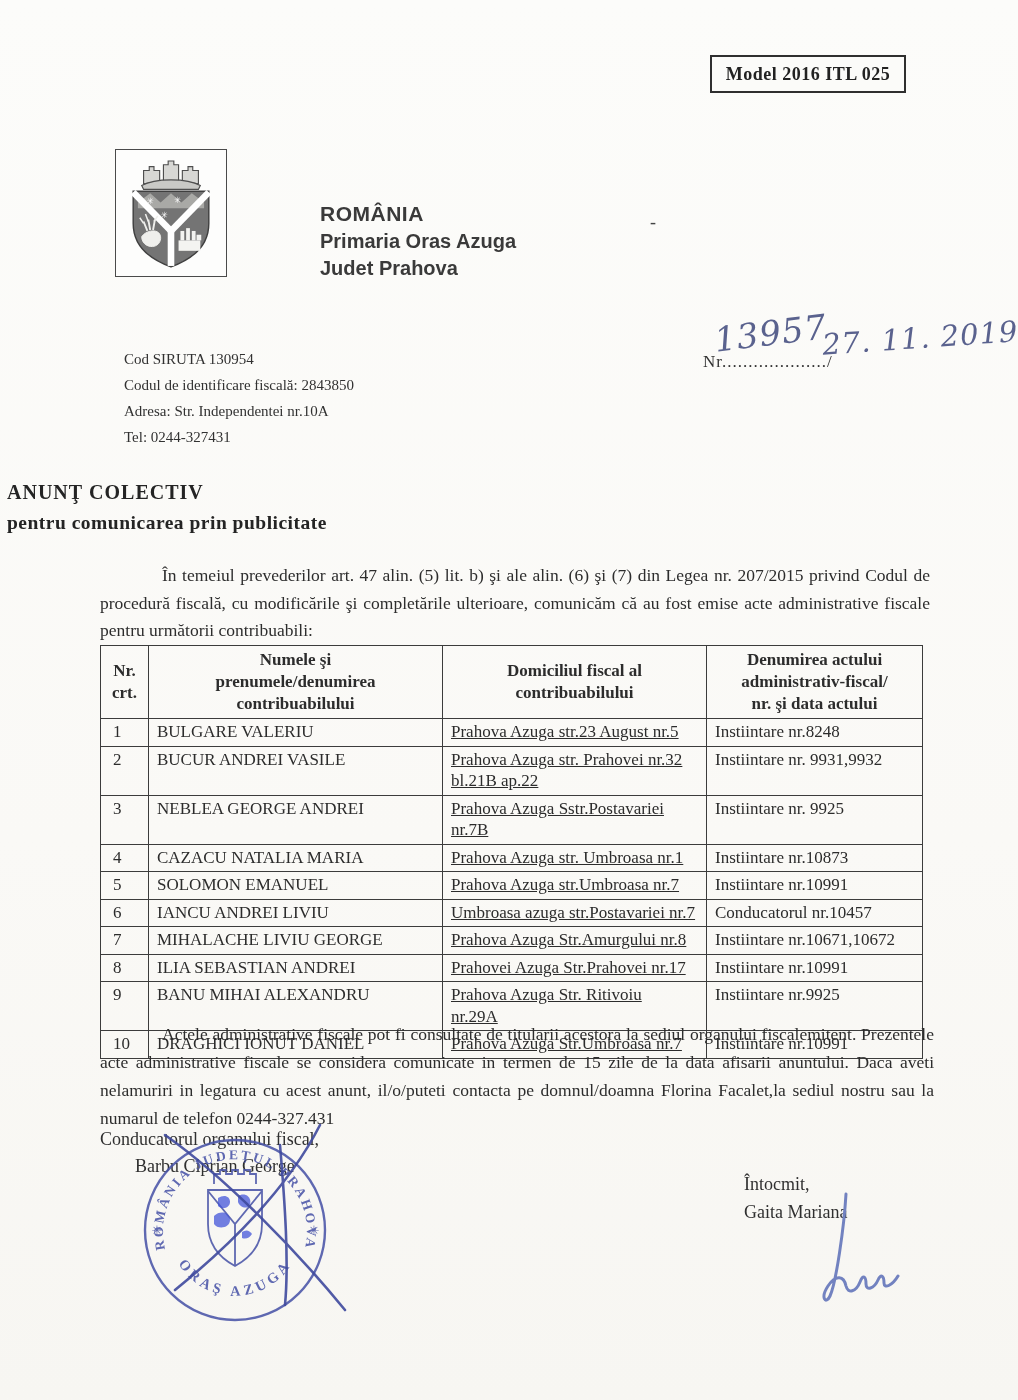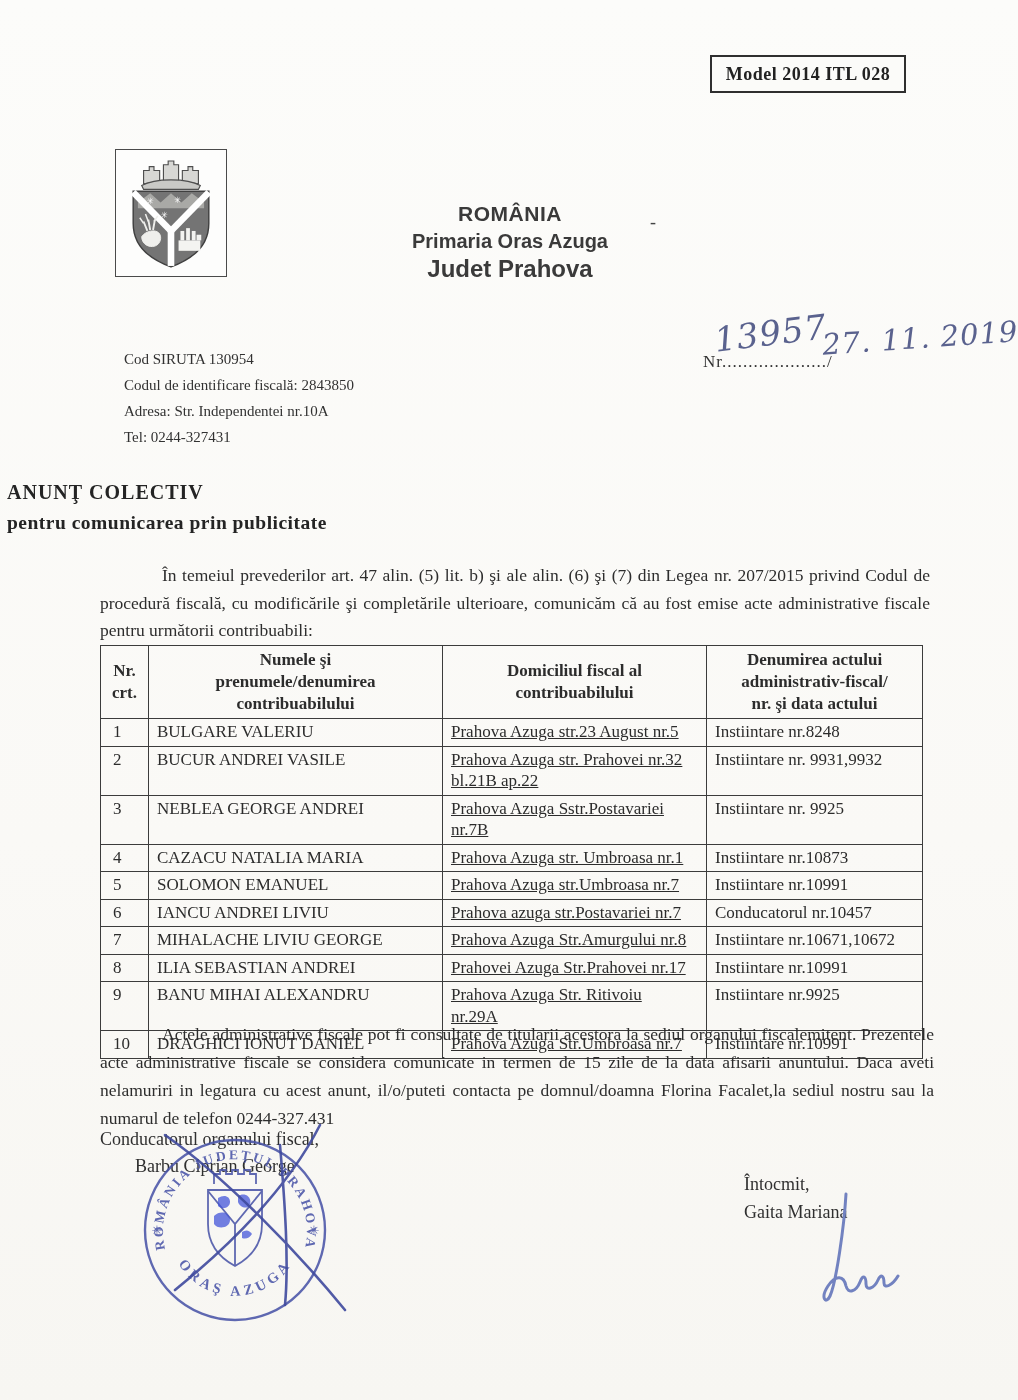--- a/index.html
+++ b/index.html
@@ -14,26 +14,26 @@
     border:2px solid #2f2f2f;display:flex;align-items:center;justify-content:center;
     font-weight:bold;font-size:18px;color:#222;letter-spacing:.5px;background:#fbfbf9;
   }
   
   .coa-box{
     position:absolute;left:115px;top:149px;width:110px;height:126px;
     border:1px solid #4a4a4a;background:#fdfdfc;display:flex;align-items:center;justify-content:center;
   }
   
   .gov-header{
-    position:absolute;left:320px;top:200px;width:380px;text-align:center;
+    position:absolute;left:320px;top:200px;width:380px;
     font-family:"Liberation Sans", sans-serif;font-weight:bold;color:#3a3a3a;
   }
   .gov-header .l1{font-size:21px;line-height:28px;letter-spacing:.5px;}
   .gov-header .l2{font-size:20px;line-height:27px;}
-  .gov-header .l3{font-size:24px;line-height:27px;}
+  .gov-header .l3{font-size:20px;line-height:27px;}
   .header-dash{position:absolute;left:650px;top:212px;font-size:18px;color:#444;}
   
   .contact{position:absolute;left:100px;top:346px;font-size:15px;line-height:26px;color:#313131;margin-left:24px;}
   
   .reg-label{position:absolute;left:703px;top:352px;font-size:17px;color:#333;letter-spacing:1px;}
   .hand{font-style:italic;color:#5a628e;font-family:"DejaVu Serif", serif;}
   .reg-number{position:absolute;left:714px;top:313px;font-size:34px;transform:rotate(-7deg);letter-spacing:1px;}
   .reg-date{position:absolute;left:822px;top:321px;font-size:29px;transform:rotate(-4deg);letter-spacing:1px;white-space:nowrap;}
   
   .doc-title{position:absolute;left:7px;top:477px;width:100%;text-align:left;font-weight:bold;color:#242424;}
@@ -65,21 +65,21 @@
   .sig-right{position:absolute;left:744px;top:1170px;width:170px;text-align:left;font-size:18px;line-height:28px;color:#303030;}
   .stamp-wrap{position:absolute;left:138px;top:1112px;width:330px;height:240px;pointer-events:none;}
   .sig-right-svg{position:absolute;left:808px;top:1188px;width:110px;height:135px;}
 </style>
 </head>
 <body>
 
 <div class="page">
 
   <div class="model-box">
-    <span>Model 2014 ITL 028</span>
+    <span>Model 2016 ITL 025</span>
   </div>
 
   <div class="coa-box">
     <svg width="104" height="120" viewBox="0 0 110 126">
 
       <g stroke="#4e4e4e" stroke-width="1.2" fill="#d7d7d4">
         <path d="M26 32 L26 18 L32 18 L32 14 L37 14 L37 18 L43 18 L43 30 Z"></path>
         <path d="M47 30 L47 12 L52 12 L52 8 L58 8 L58 12 L63 12 L63 30 Z"></path>
         <path d="M67 30 L67 18 L73 18 L73 14 L78 14 L78 18 L84 18 L84 32 Z"></path>
         <path d="M24 34 C38 26 72 26 86 34 L84 38 L26 38 Z" fill="#c9c9c6"></path>
@@ -189,21 +189,21 @@
       </tr>
       <tr>
         <td class="c-num">5</td>
         <td>SOLOMON EMANUEL</td>
         <td class="c-addr">Prahova Azuga str.Umbroasa nr.7</td>
         <td>Instiintare nr.10991</td>
       </tr>
       <tr>
         <td class="c-num">6</td>
         <td>IANCU ANDREI LIVIU</td>
-        <td class="c-addr">Prahova azuga str.Postavariei nr.7</td>
+        <td class="c-addr">Umbroasa azuga str.Postavariei nr.7</td>
         <td>Conducatorul nr.10457</td>
       </tr>
       <tr>
         <td class="c-num">7</td>
         <td>MIHALACHE LIVIU GEORGE</td>
         <td class="c-addr">Prahova Azuga Str.Amurgului nr.8</td>
         <td>Instiintare nr.10671,10672</td>
       </tr>
       <tr>
         <td class="c-num">8</td>

